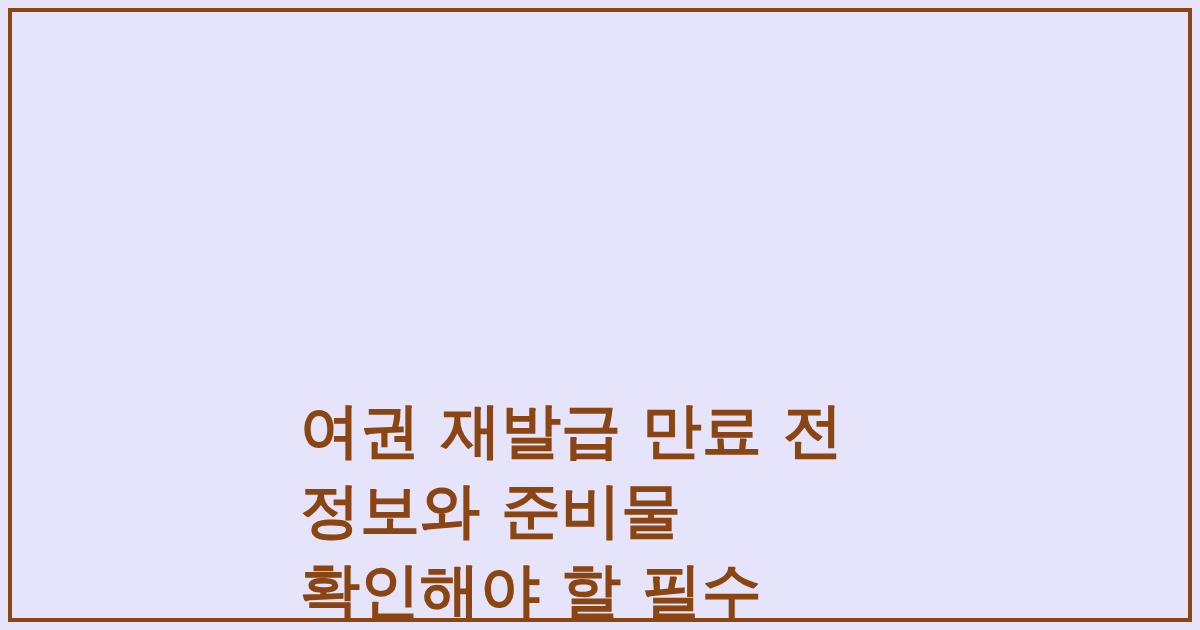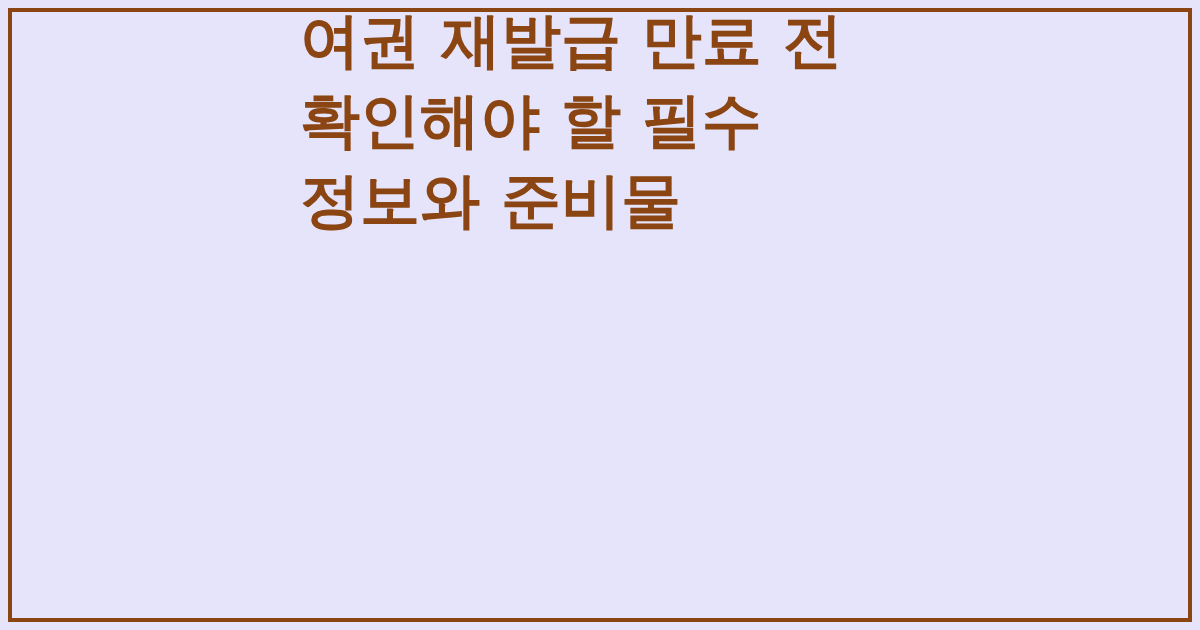--- a/index.html
+++ b/index.html
@@ -39,21 +39,21 @@
 
   
   .content {
     position: absolute;
     left: 0;
     top: 0;
     width: 1200px;
     height: 630px;
     box-sizing: border-box;
     display: flex;
-    align-items: flex-start;
+    align-items: flex-end;
     justify-content: flex-start;
     padding: 0 96px 0 300px;
   }
 
   .title-block {
     display: block;
     width: 100%;
   }
 
   .title-line {
@@ -71,18 +71,18 @@
 </head>
 <body>
 
 <div class="canvas">
 
   <div class="frame"></div>
 
   <div class="content">
     <div class="title-block">
       <span class="title-line">여권 재발급 만료 전</span>
+      <span class="title-line">정보와 준비물</span>
       <span class="title-line">확인해야 할 필수</span>
-      <span class="title-line">정보와 준비물</span>
     </div>
   </div>
 
 </div>
 
 </body></html>

